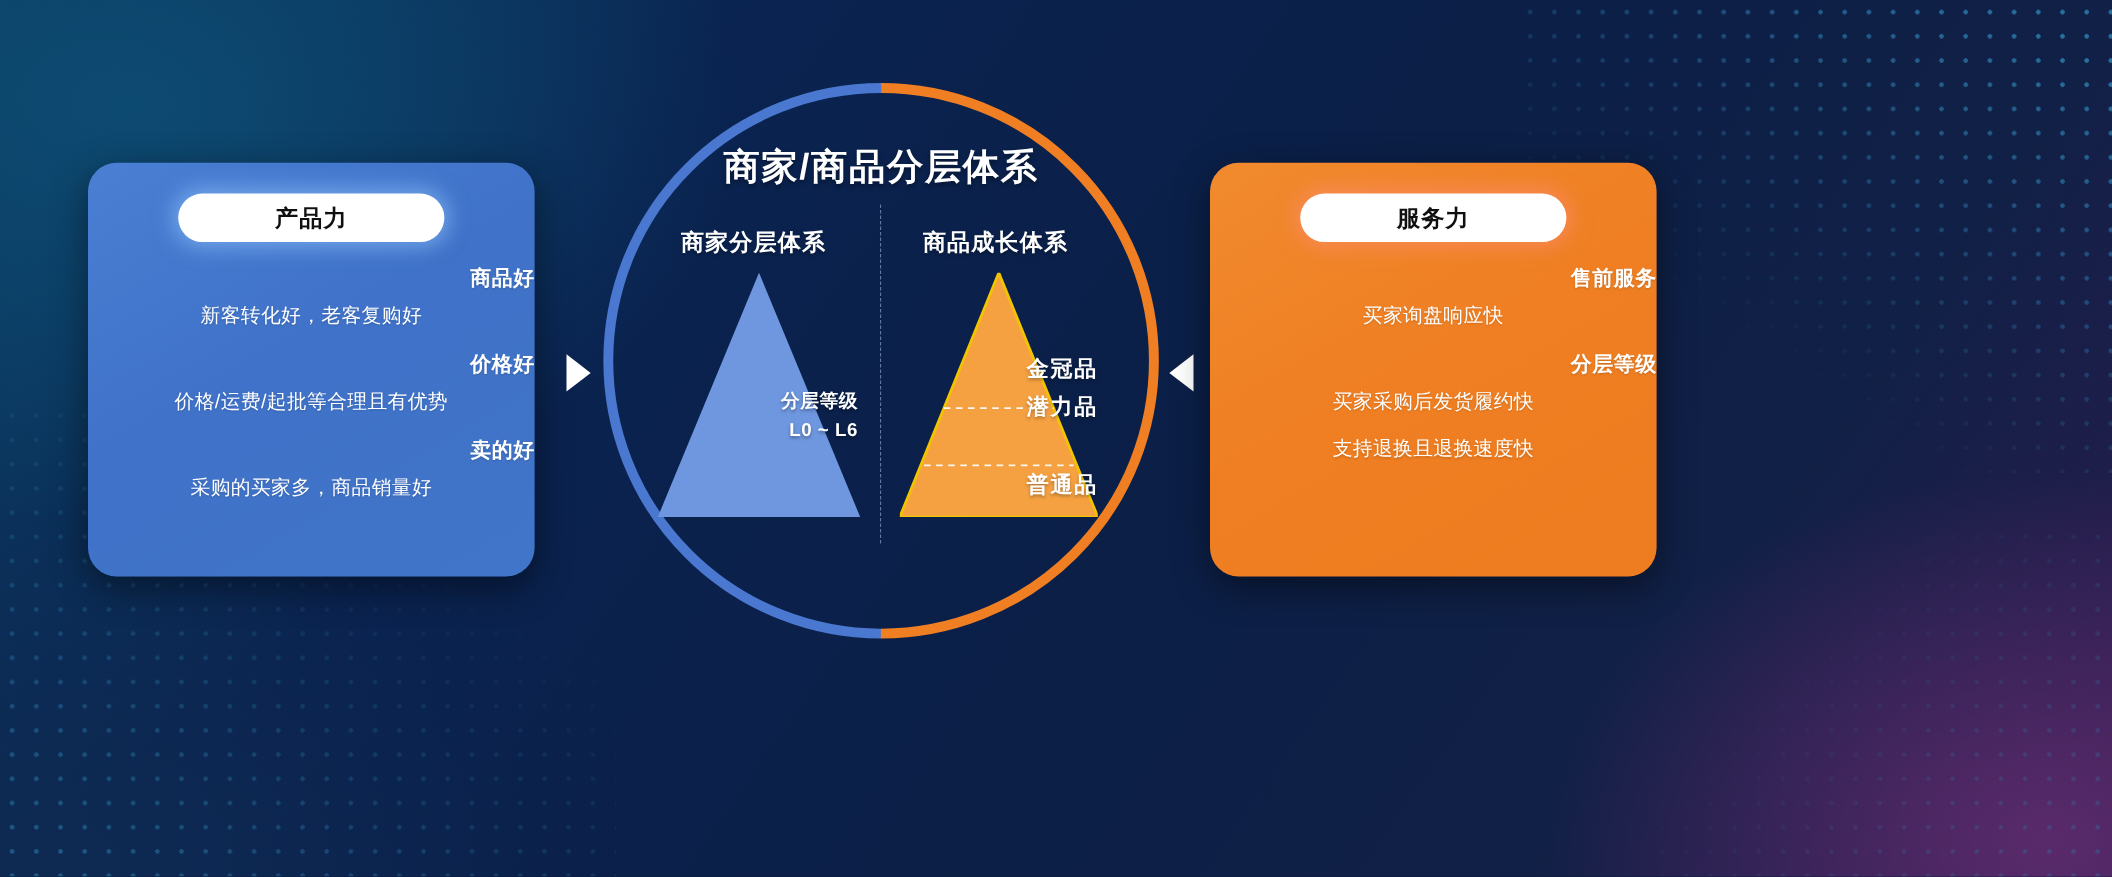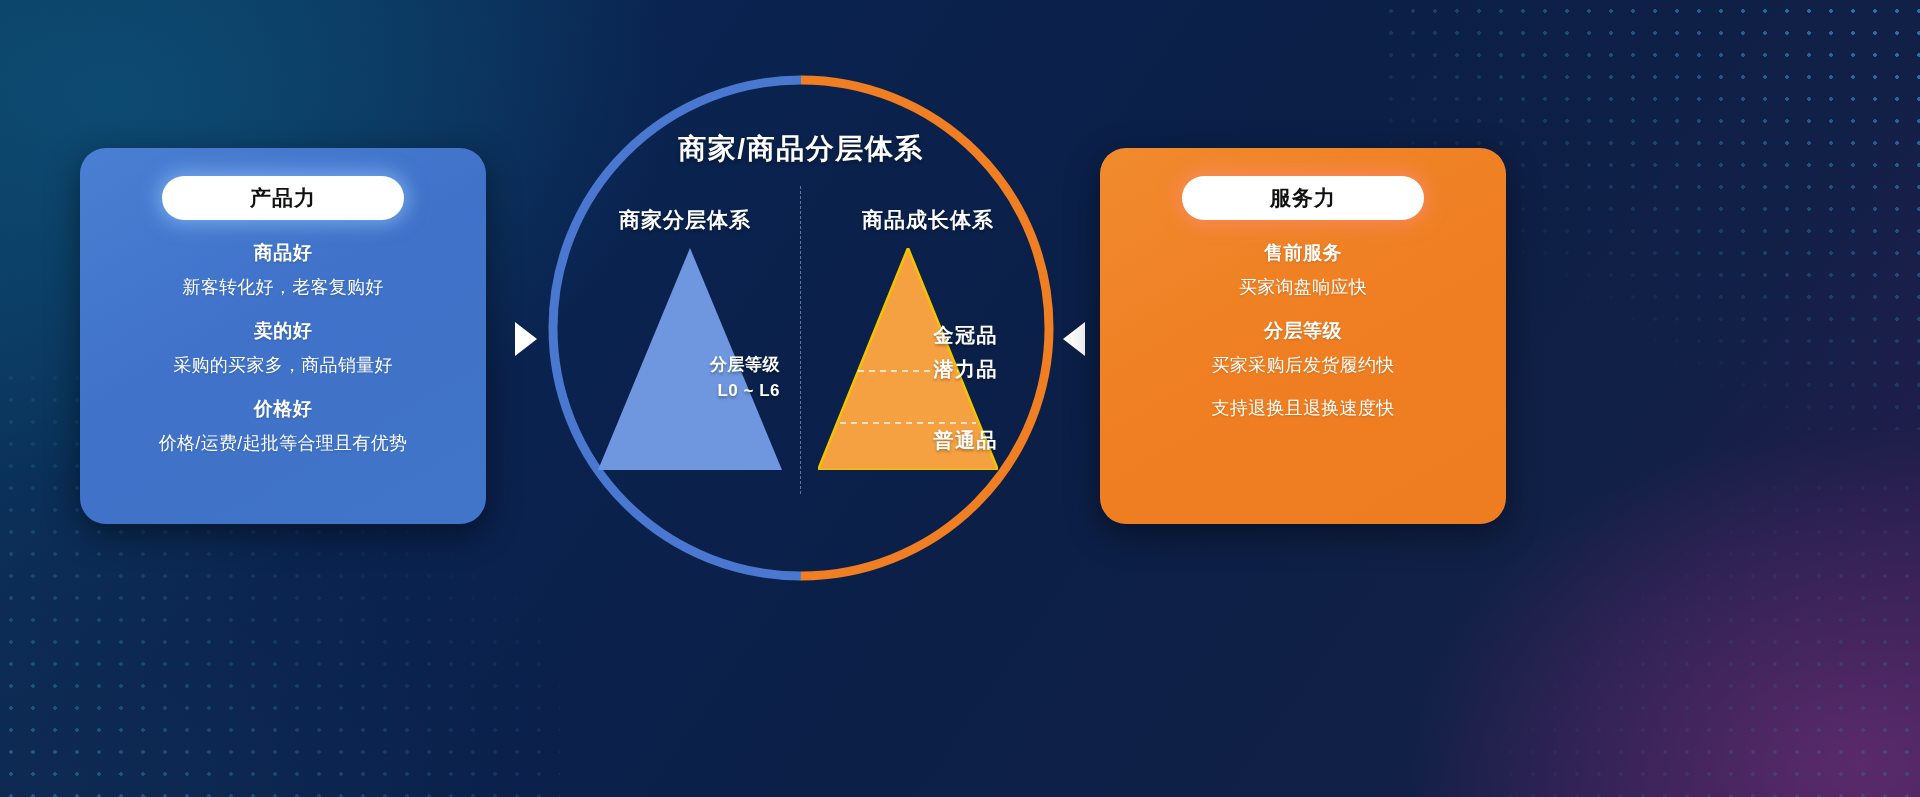--- a/index.html
+++ b/index.html
@@ -44,42 +44,42 @@
     width:242px;height:44px;border-radius:24px;background:#ffffff;
     display:flex;align-items:center;justify-content:center;
     font-size:21px;font-weight:bold;color:#101010;letter-spacing:1px;
   }
   .panel.left .pill{box-shadow:0 0 18px 5px rgba(150,200,255,.55);}
   .panel.right .pill{box-shadow:0 0 18px 5px rgba(255,140,120,.55);}
   .plist{position:absolute;top:92px;left:0;right:0;text-align:center;color:#fff;}
   .pblock{margin-bottom:19px;}
   .pblock:last-child{margin-bottom:0;}
   .ph{font-size:19px;font-weight:bold;letter-spacing:.5px;margin-bottom:9px;
-      text-shadow:0 1px 2px rgba(0,0,0,.18);}
+      text-shadow:0 1px 2px rgba(0,0,0,.18);text-align:right;}
   .pd{font-size:18px;font-weight:400;letter-spacing:.3px;
       text-shadow:0 1px 2px rgba(0,0,0,.15);}
 
   
   #ring{position:absolute;left:545px;top:72px;width:512px;height:512px;}
   #ring svg{display:block;overflow:visible;}
   .ctitle{
     position:absolute;left:545px;top:130px;width:512px;text-align:center;
-    color:#fff;font-size:28px;font-weight:bold;letter-spacing:1.5px;
+    color:#fff;font-size:33px;font-weight:bold;letter-spacing:1.5px;
     text-shadow:0 2px 4px rgba(0,0,0,.35);
   }
   .divider{
     position:absolute;left:800px;top:186px;width:0;height:308px;
     border-left:1px dashed rgba(170,195,230,.55);
   }
   .colhead{
     position:absolute;top:206px;color:#fff;font-size:21px;font-weight:bold;
     letter-spacing:1px;text-align:center;text-shadow:0 2px 3px rgba(0,0,0,.3);
   }
   .colhead.l{left:560px;width:250px;}
-  .colhead.r{left:818px;width:220px;}
+  .colhead.r{left:795px;width:220px;}
 
   
   .tri{position:absolute;}
   .tri svg{display:block;}
   .trilabel{position:absolute;text-align:right;color:#fff;
     text-shadow:0 2px 3px rgba(0,0,0,.35);pointer-events:none;}
 
   .blue-lab{left:598px;top:352px;width:182px;font-size:17px;font-weight:bold;line-height:1.55;letter-spacing:.5px;}
 
   .tier{position:absolute;text-align:right;color:#fff;font-size:20px;font-weight:bold;
@@ -103,26 +103,26 @@
   <div class="dots br"></div>
 
   <div class="panel left">
     <div class="pill">产品力</div>
     <div class="plist">
       <div class="pblock">
         <div class="ph">商品好</div>
         <div class="pd">新客转化好，老客复购好</div>
       </div>
       <div class="pblock">
+        <div class="ph">价格好</div>
+        <div class="pd">价格/运费/起批等合理且有优势</div>
+      </div>
+      <div class="pblock">
         <div class="ph">卖的好</div>
         <div class="pd">采购的买家多，商品销量好</div>
-      </div>
-      <div class="pblock">
-        <div class="ph">价格好</div>
-        <div class="pd">价格/运费/起批等合理且有优势</div>
       </div>
     </div>
   </div>
 
   <div class="arrow right"></div>
   <div class="arrow left"></div>
 
   <div id="ring">
     <svg width="512" height="512" viewBox="0 0 512 512">
       <circle cx="256" cy="256" r="248" fill="none" stroke="#4a78d0" stroke-width="9" stroke-dasharray="779 779" stroke-dashoffset="0" transform="rotate(90 256 256)"></circle>

